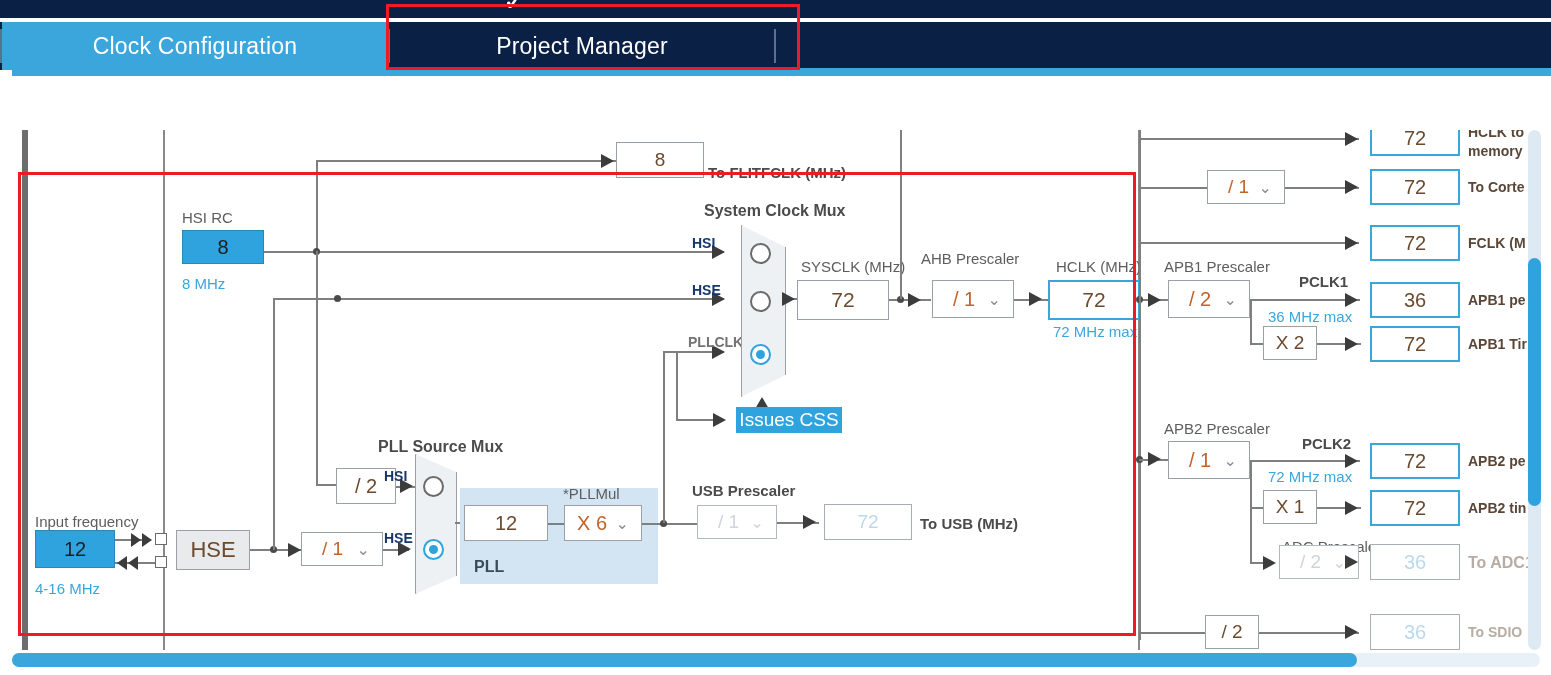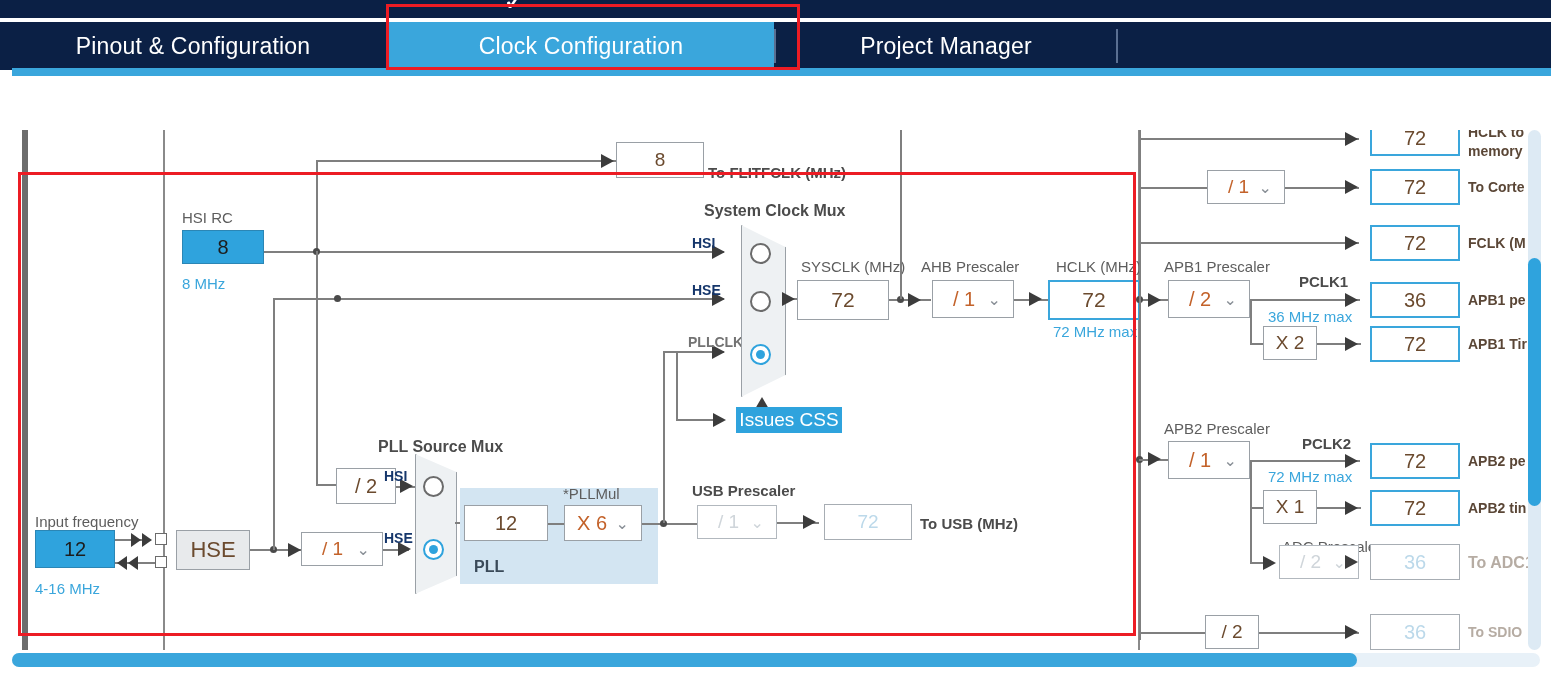--- a/index.html
+++ b/index.html
@@ -87,25 +87,24 @@
 </style>
 </head>
 <body>
 
 <div id="app">
 
   <div class="topstrip"></div>
   <div class="topglyph">✓</div>
 
   <div class="tabbar">
-    <div class="tab" style="width:386px">Pinout &amp; Configuration</div>
     <div class="tabdiv"></div>
     <div class="tab sel" style="width:386px">Clock Configuration</div>
     <div class="tabdiv"></div>
-    <div class="tab" style="width:340px">Project Manager</div>
+    <div class="tab" style="width:384px">Project Manager</div>
     <div class="tabdiv"></div>
   </div>
   <div class="tabunder"></div>
   <div class="redtab"></div>
 
   <div class="toolbar">
     <div class="tbtn" style="left:328px">↶</div>
     <div class="tbtn gray" style="left:410px">↷</div>
     <div class="tbtn" style="left:568px;font-size:29px">↻</div>
     <div class="resolve">Resolve Clock Issues</div>
@@ -231,21 +230,21 @@
     <div class="arrow" style="left:782px;top:162px;"></div>
     <div class="lab plain" style="left:801px;top:128px;">SYSCLK (MHz)</div>
     <div class="box" style="left:797px;top:150px;width:92px;height:40px;font-size:21px;">72</div>
 
     <div class="wire wh" style="left:889px;top:169px;width:42px;"></div>
     <div class="dot" style="left:897px;top:166px;"></div>
     <div class="arrow" style="left:908px;top:163px;"></div>
 
     <div class="wire wv" style="left:900px;top:-9px;height:178px;"></div>
 
-    <div class="lab plain" style="left:921px;top:128px;">AHB Prescaler</div>
+    <div class="lab plain" style="left:921px;top:120px;">AHB Prescaler</div>
     <div class="sel-field" style="left:932px;top:150px;width:82px;height:38px;font-size:20px;">
       <span class="v">/ 1</span>
       <span class="cv">⌄</span>
     </div>
     <div class="wire wh" style="left:1014px;top:169px;width:34px;"></div>
     <div class="arrow" style="left:1029px;top:162px;"></div>
 
     <div class="lab plain" style="left:1056px;top:128px;">HCLK (MHz)</div>
     <div class="box blue" style="left:1048px;top:150px;width:92px;height:40px;font-size:21px;">72</div>
     <div class="lab blue" style="left:1053px;top:193px;">72 MHz max</div>

